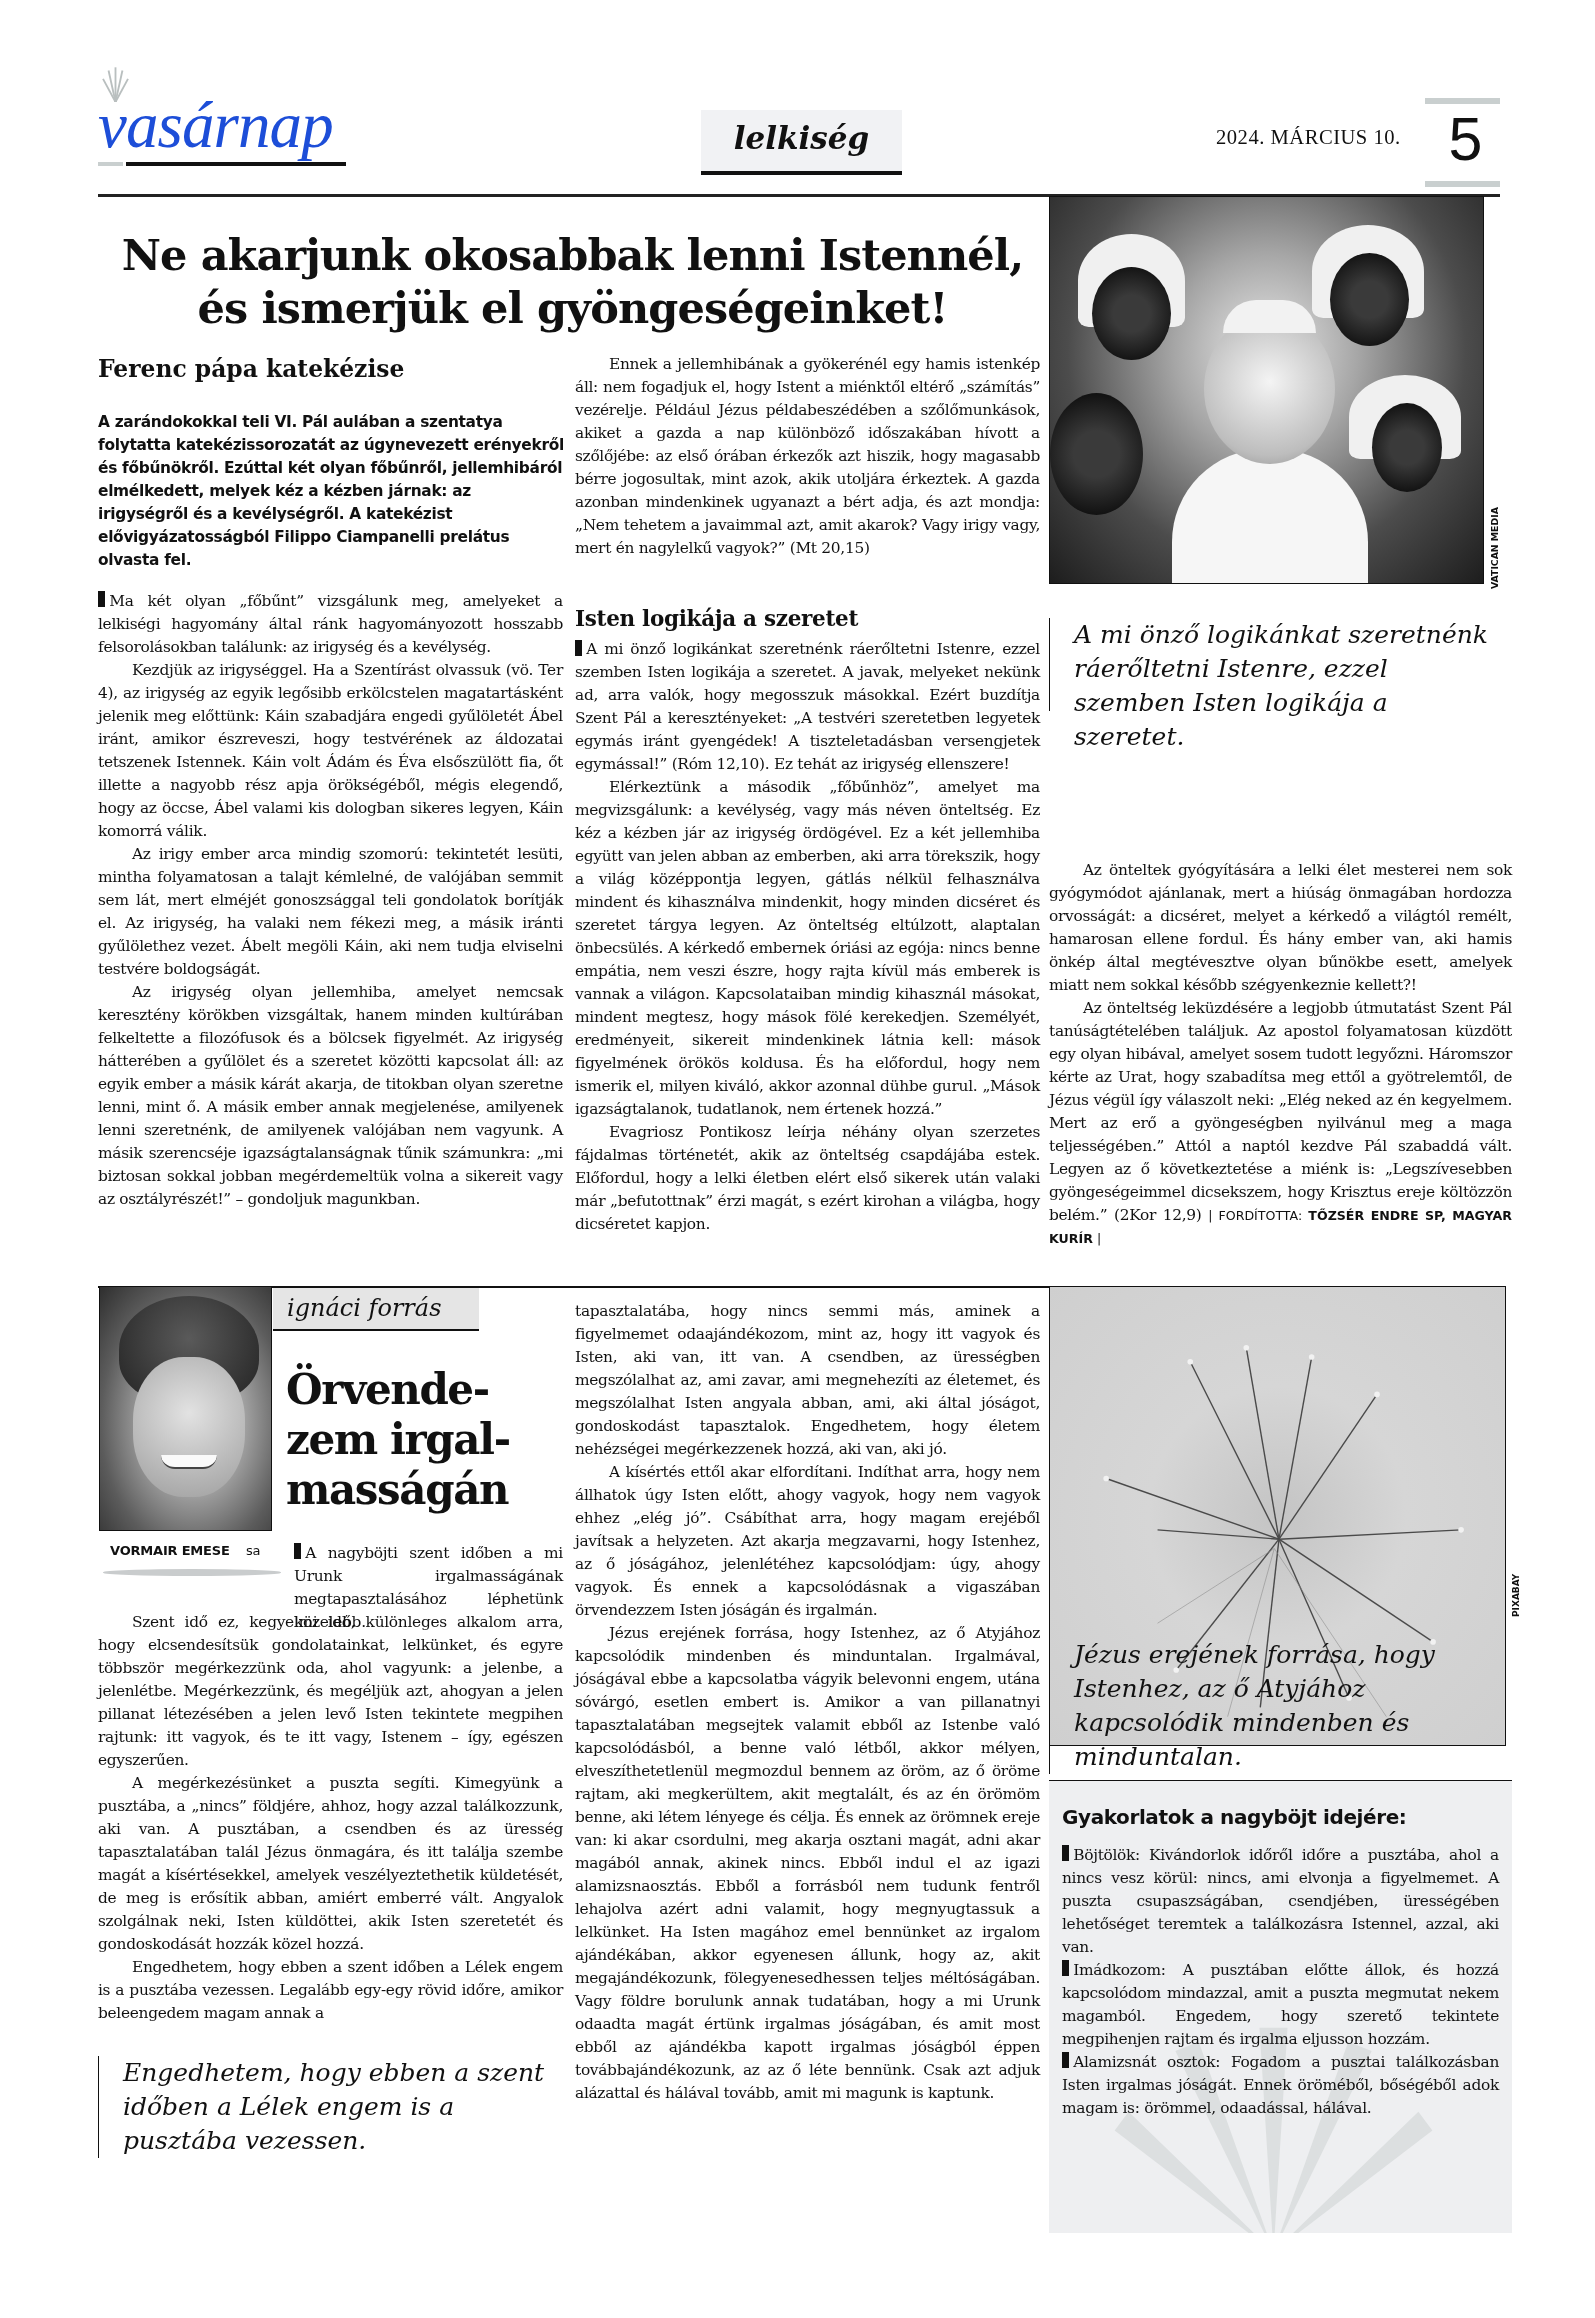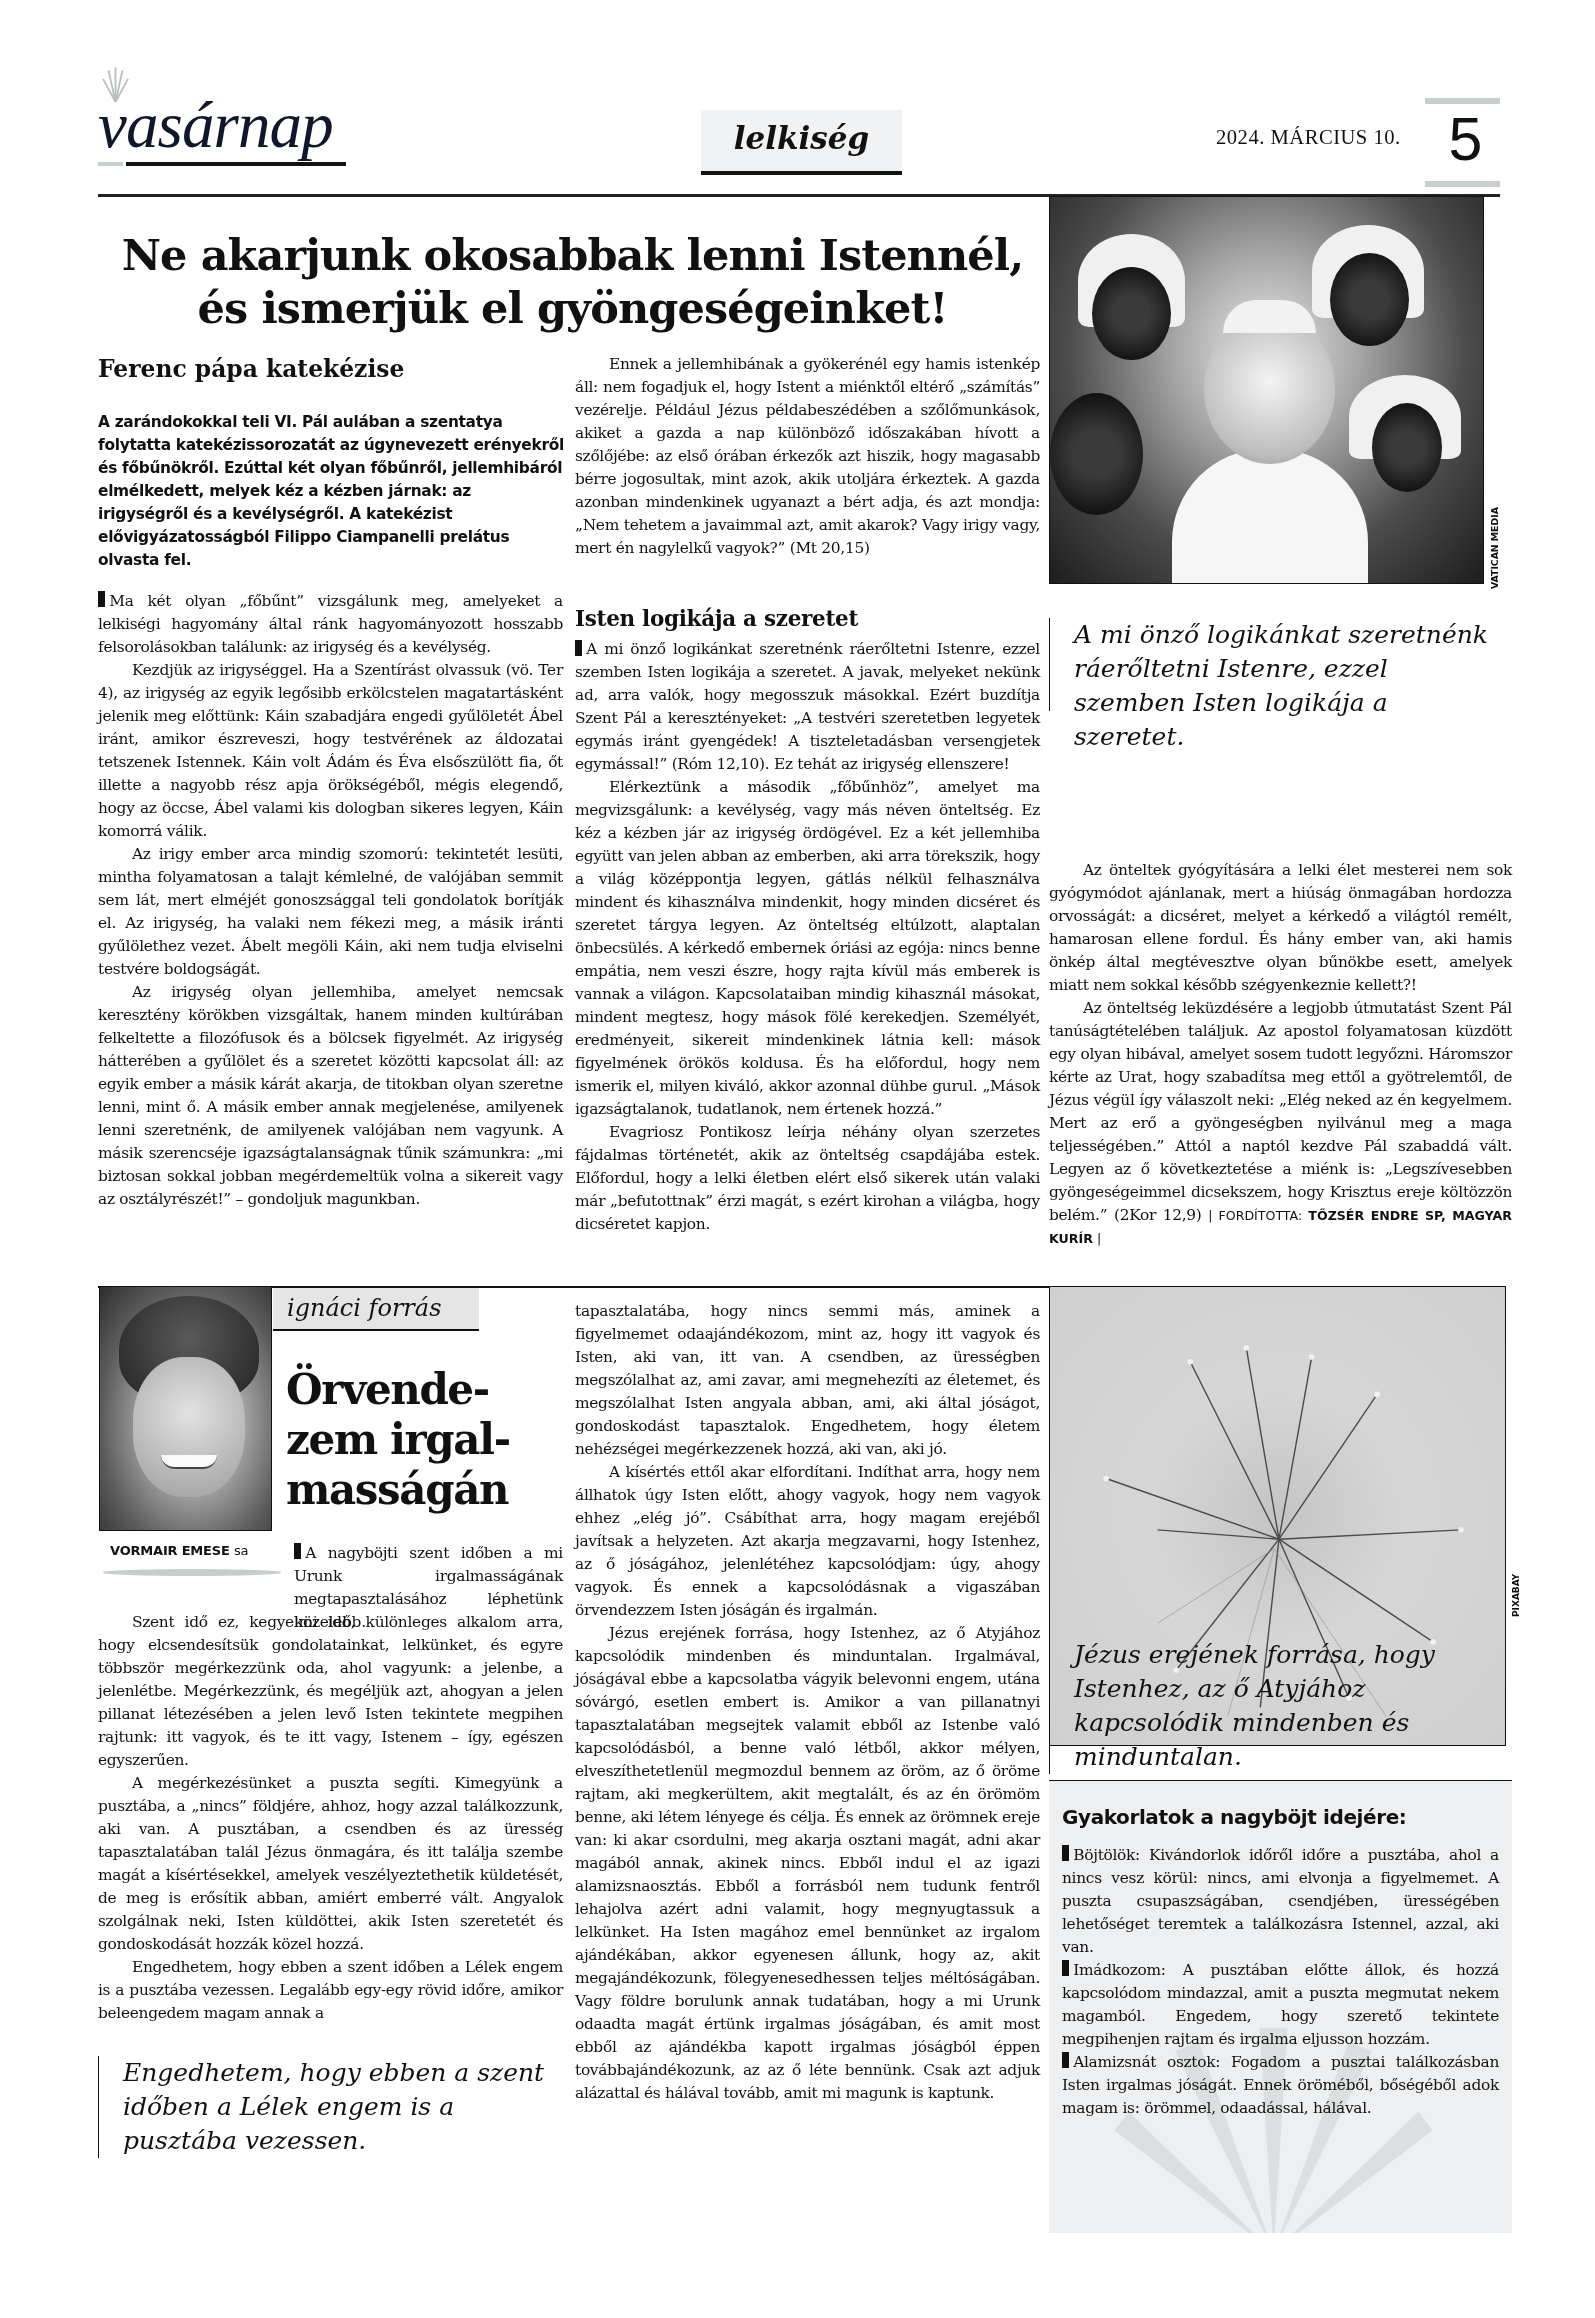--- a/index.html
+++ b/index.html
@@ -3,21 +3,21 @@
 <meta charset="utf-8">
 <style>
   * { box-sizing: border-box; margin: 0; padding: 0; }
   html, body { width: 1595px; height: 2319px; background: #ffffff; }
   body { position: relative; font-family: "DejaVu Serif", serif; color: #111; overflow: hidden; }
 
   .abs { position: absolute; }
 
   
   .masthead { left: 98px; top: 93px; width: 252px; height: 75px; }
-  .logo-text { position:absolute; left: 0; top: 0; font-family: "Liberation Serif", serif; font-style: italic; font-size: 65px; line-height: 65px; letter-spacing: -0.9px; color:#0f172a; }
+  .logo-text { position:absolute; left: 0; top: 0; font-family: "Liberation Serif", serif; font-style: italic; font-size: 65px; line-height: 65px; letter-spacing: -0.9px; color:#1d4ed8; }
   .logo-rays { position:absolute; left: 0.9px; top: -28px; width: 33px; height: 37px; }
   .logo-underline { position:absolute; left: 28px; top: 69px; width: 220px; height: 4.2px; background:#111; }
   .logo-tick { position:absolute; left: 0; top: 69px; width: 25px; height: 4.2px; background:#c9cfcf; }
 
   .section-tab { left: 701px; top: 110px; width: 201px; height: 65px; background:#f1f2f4; border-bottom: 4.7px solid #111; }
   .section-tab span { display:block; text-align:center; font-family: "DejaVu Serif", serif; font-style: italic; font-weight: bold; font-size: 31px; line-height: 56px; }
 
   .issue-date { left: 1192px; top: 126px; font-family: "Liberation Serif", serif; font-size: 20.6px; letter-spacing: 0.5px; margin-left: 24px; }
   .page-num-wrap { left: 1425px; top: 98px; width: 75px; height: 89px; }
   .page-num-wrap .bar { position:absolute; left:0; width:75px; height:5.6px; background:#c9cfcf; }
@@ -62,21 +62,21 @@
   .pq2 { left: 98px; top: 2056px; width: 463px; }
   .pq3 { left: 1049px; top: 1638px; width: 458px; }
 
   
   .bottom-rule { left: 98px; top: 1286px; width: 1402px; height: 1.9px; background:#111; }
   .author-photo { left: 99px; top: 1286px; width: 173px; height: 245px; border: 1.4px solid #111; background: radial-gradient(ellipse at 55% 55%, #d8d8d8 0%, #a8a8a8 35%, #5c5c5c 70%, #2e2e2e 100%); overflow:hidden; }
   .author-photo .hair { position:absolute; left: 18.7px; top: 9.3px; width: 140px; height: 107px; border-radius: 50% 50% 40% 40%; background: radial-gradient(circle at 50% 40%, #5a5a5a, #222); }
   .author-photo .face { position:absolute; left: 33px; top: 70px; width: 112px; height: 140px; border-radius: 45%; background: radial-gradient(circle at 50% 40%, #e2e2e2, #9d9d9d); }
   .author-photo .smile { position:absolute; left: 61px; top: 168px; width: 56px; height: 14px; border-radius: 0 0 28px 28px; background:#fafafa; border-bottom: 2.8px solid #444; }
   .author-name { left: 110px; top: 1543px; font-family: "DejaVu Sans", sans-serif; font-weight: bold; font-size: 13px; letter-spacing: -0.2px; }
-  .author-name .sa { font-weight: normal; }
+  .author-name .sa { font-weight: normal; margin-left: 12px; }
   .author-shadow { left: 103px; top: 1569px; width: 178px; height: 6.5px; border-radius: 50%; background:#c9cccd; }
 
   .ignaci-tab { left: 273px; top: 1288px; width: 206px; height: 43px; background:#e5e5e5; border-bottom: 2.8px solid #111; }
   .ignaci-tab span { display:block; padding-left: 14px; font-family: "DejaVu Serif", serif; font-style: italic; font-size: 24px; line-height: 41px; }
 
   .big-title { left: 286px; top: 1365px; width: 280px; font-family: "DejaVu Serif", serif; font-weight: bold; font-size: 42px; line-height: 50px; letter-spacing: -1.4px; }
 
   .col-b1-top { left: 294px; top: 1542px; width: 269px; }
   .col-b1 { left: 98px; top: 1588px; width: 465px; }
   .col-b2 { left: 575px; top: 1300px; width: 465px; }

